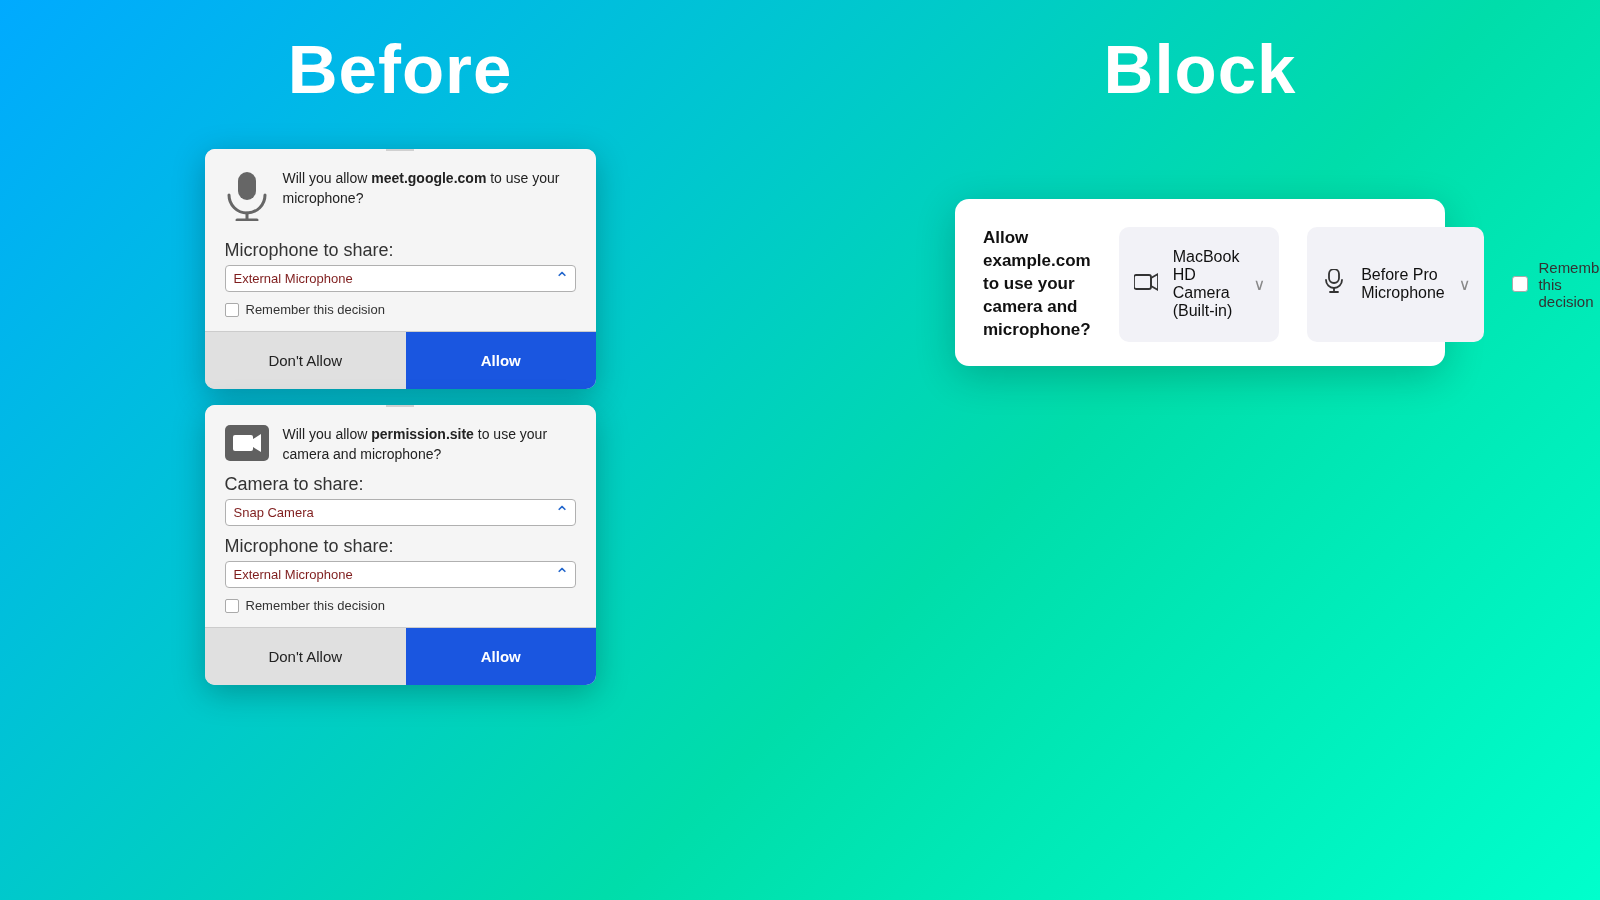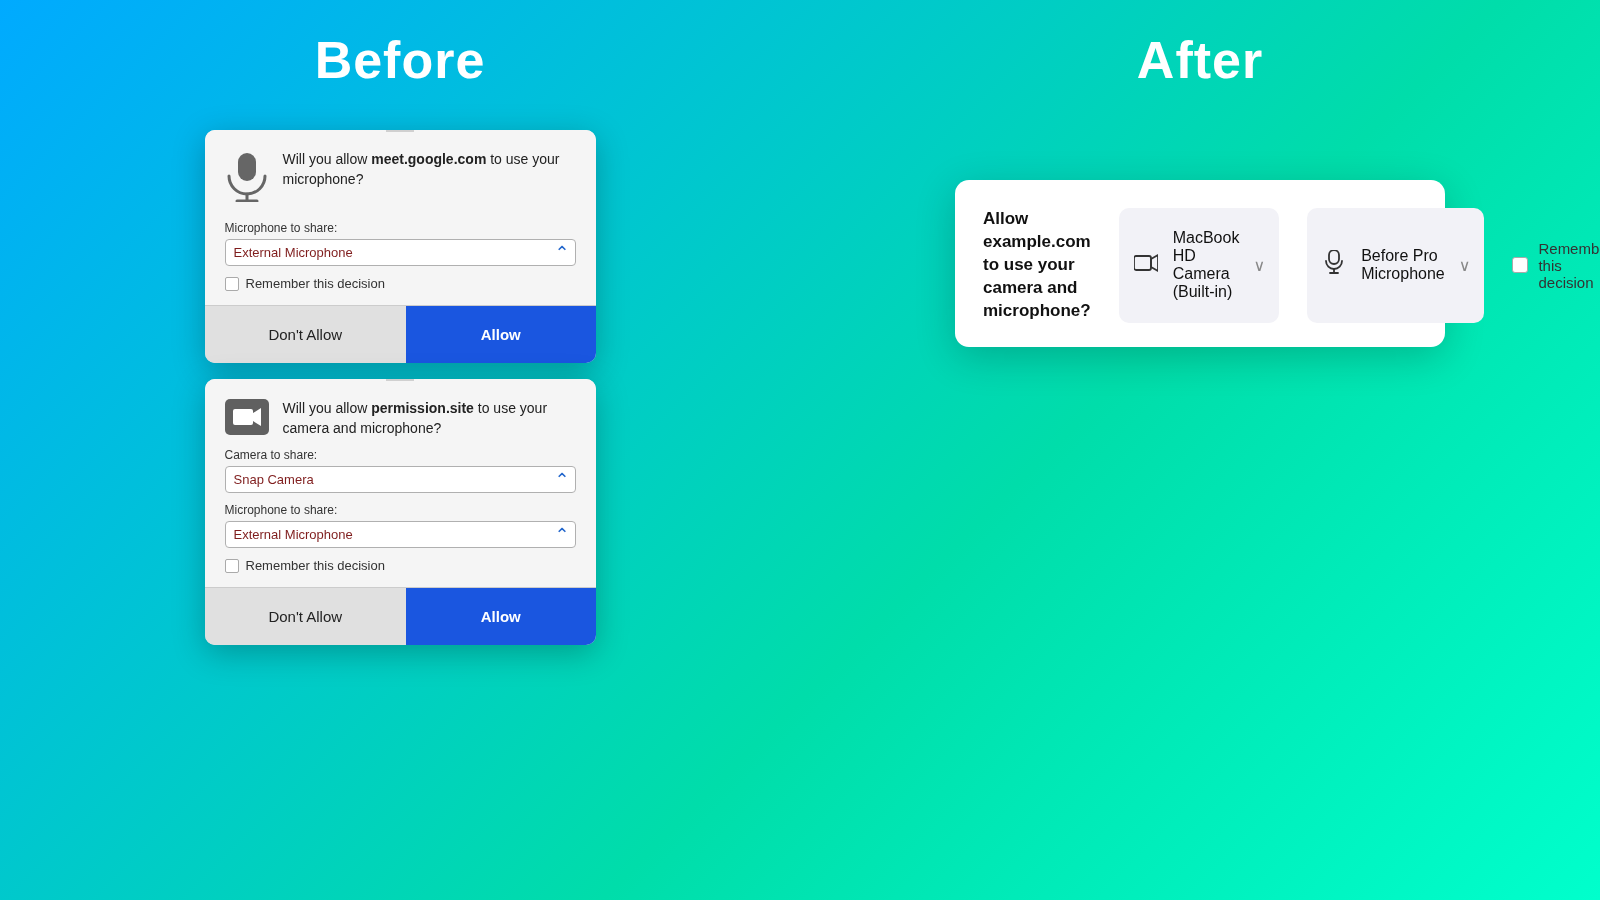--- a/index.html
+++ b/index.html
@@ -17,21 +17,21 @@
     
     .half {
       flex: 1;
       display: flex;
       flex-direction: column;
       align-items: center;
       padding-top: 30px;
     }
 
     .section-title {
-      font-size: 52px;
+      font-size: 69px;
       font-weight: 700;
       color: white;
       margin-bottom: 30px;
       letter-spacing: 1px;
     }
 
     
     .before-dialogs {
       display: flex;
       flex-direction: column;
@@ -87,21 +87,21 @@
       font-size: 14px;
       color: #222;
       line-height: 1.4;
     }
 
     .old-dialog-text strong {
       font-weight: 700;
     }
 
     .field-label {
-      font-size: 12px;
+      font-size: 18px;
       color: #333;
       margin-bottom: 4px;
     }
 
     .old-select-wrap {
       position: relative;
       width: 100%;
     }
 
     .old-select {
@@ -371,21 +371,21 @@
       <div class="old-dialog-buttons">
         <button class="old-btn-dontallow">Don't Allow</button>
         <button class="old-btn-allow">Allow</button>
       </div>
     </div>
 
   </div>
 </div>
 
 <div class="half">
-  <span class="section-title">After</span>
+  <span class="section-title">Block</span>
 
   <div class="after-area">
     <div class="new-dialog">
       <div class="new-dialog-title">Allow example.com to use your camera and microphone?</div>
 
       <div class="new-device-row">
         <span class="new-device-icon">
           <svg width="24" height="18" viewBox="0 0 24 18" fill="none">
             <rect x="0" y="2" width="17" height="14" rx="2" stroke="#333" stroke-width="1.8" fill="none"></rect>
             <polygon points="17,5 24,1 24,17 17,13" stroke="#333" stroke-width="1.8" fill="none" stroke-linejoin="round"></polygon>

